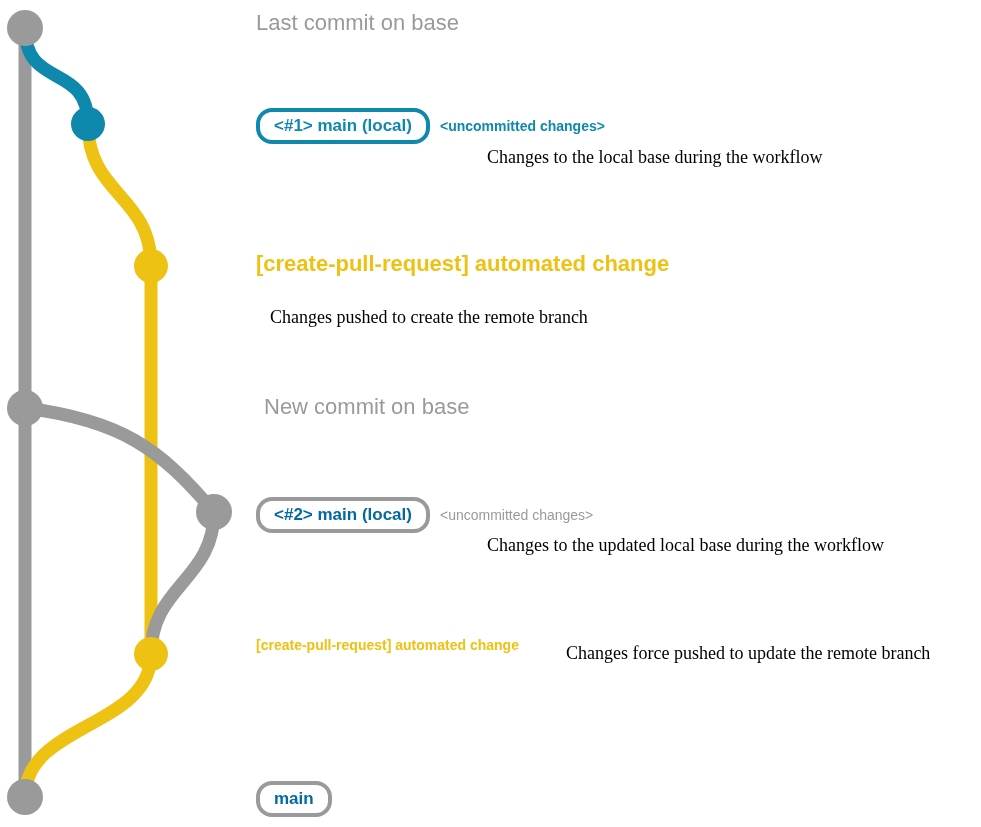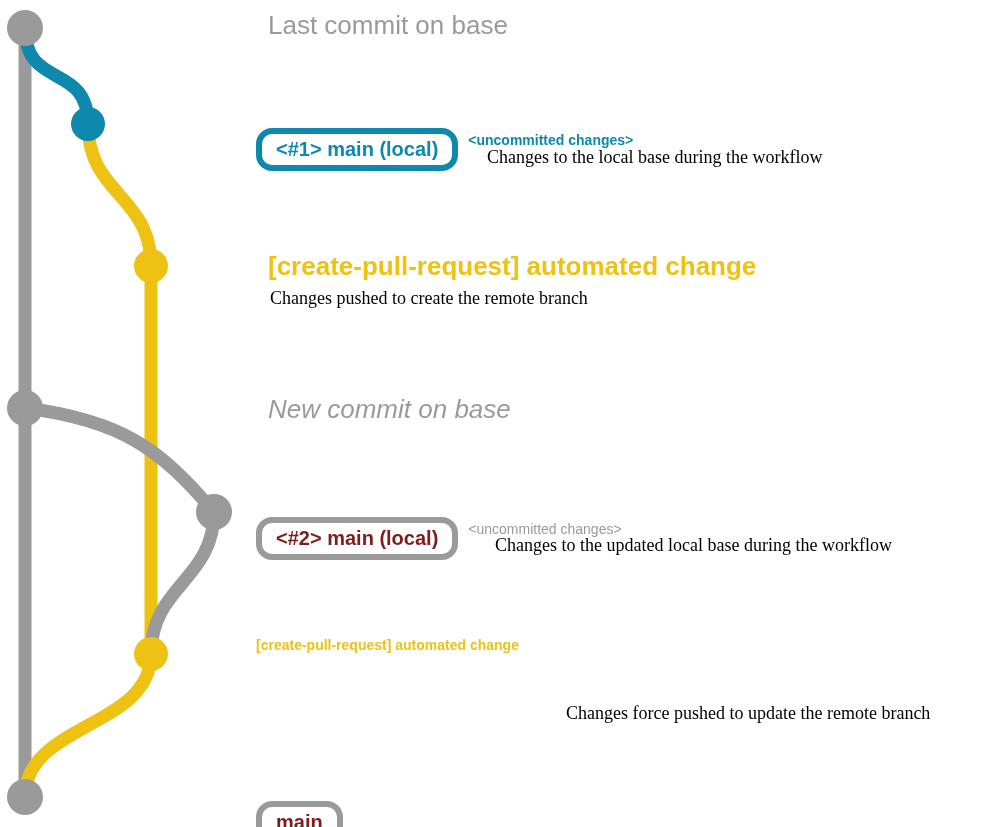--- a/index.html
+++ b/index.html
@@ -25,51 +25,49 @@
 
   .row {
     position: absolute;
     display: flex;
     align-items: center;
     gap: 10px;
   }
 
   .badge {
     display: inline-block;
-    border: 6px solid #4c1d95;
+    border: 4px solid #4c1d95;
     border-radius: 16px;
     padding: 5px 14px 6px 14px;
-    font-size: 20px;
+    font-size: 17px;
     font-weight: bold;
     line-height: 1;
     color: #9a9a9a;
     background: #ffffff;
     white-space: nowrap;
-    margin-top: 20px;
   }
   .badge.blue   { border-color: #0e88ad; color: #0e88ad; }
   .badge.yellow { border-color: #eec212; color: #eec212; }
-  .badge.gray   { border-color: #9a9a9a; color: #7f1d1d; text-align: right; }
+  .badge.gray   { border-color: #9a9a9a; color: #0369a1; text-align: right; }
 
   .subject {
     font-size: 14px;
     font-weight: bold;
     line-height: 1;
     white-space: nowrap;
   }
   .subject.blue   { color: #0e88ad; }
   .subject.yellow { color: #eec212; }
   .subject.gray   { color: #9a9a9a; font-weight: normal; }
 
   .headline {
-    font-size: 26px;
+    font-size: 22px;
     line-height: 1;
     white-space: nowrap;
     color: #9a9a9a;
-    margin-left: 12px;
   }
   .headline.yellowtxt { color: #eec212; font-weight: bold; }
 
   .note {
     position: absolute;
     font-family: "Liberation Serif", serif;
     font-size: 18px;
     color: #000000;
     white-space: nowrap;
     line-height: 1;
@@ -110,32 +108,32 @@
 
 <div class="row" style="left:256px; top:108px;">
   <span class="badge blue">&lt;#1&gt; main (local)</span>
   <span class="subject blue">&lt;uncommitted changes&gt;</span>
 </div>
 <div class="note" style="left:487px; top:148px;">Changes to the local base during the workflow</div>
 
 <div class="row" style="left:256px; top:253px;">
   <span class="headline yellowtxt">[create-pull-request] automated change</span>
 </div>
-<div class="note" style="left:270px; top:289px;">Changes pushed to create the remote branch</div>
+<div class="note" style="left:270px; top:308px;">Changes pushed to create the remote branch</div>
 
-<div class="row" style="left:256px; top:396px;font-style:italic;">
+<div class="row" style="left:264px; top:396px;">
   <span class="headline">New commit on base</span>
 </div>
 
 <div class="row" style="left:256px; top:497px;">
   <span class="badge gray">&lt;#2&gt; main (local)</span>
   <span class="subject gray">&lt;uncommitted changes&gt;</span>
 </div>
-<div class="note" style="left:487px; top:536px;margin-left:8px;">Changes to the updated local base during the workflow</div>
+<div class="note" style="left:487px; top:536px;">Changes to the updated local base during the workflow</div>
 
 <div class="row" style="left:256px; top:638px;">
   <span class="subject yellow">[create-pull-request] automated change</span>
 </div>
-<div class="note" style="left:566px; top:704px;">Changes force pushed to update the remote branch</div>
+<div class="note" style="left:566px; top:644px;">Changes force pushed to update the remote branch</div>
 
 <div class="row" style="left:256px; top:781px;gap:48px;">
   <span class="badge gray">main</span>
 </div>
 
 </body></html>

